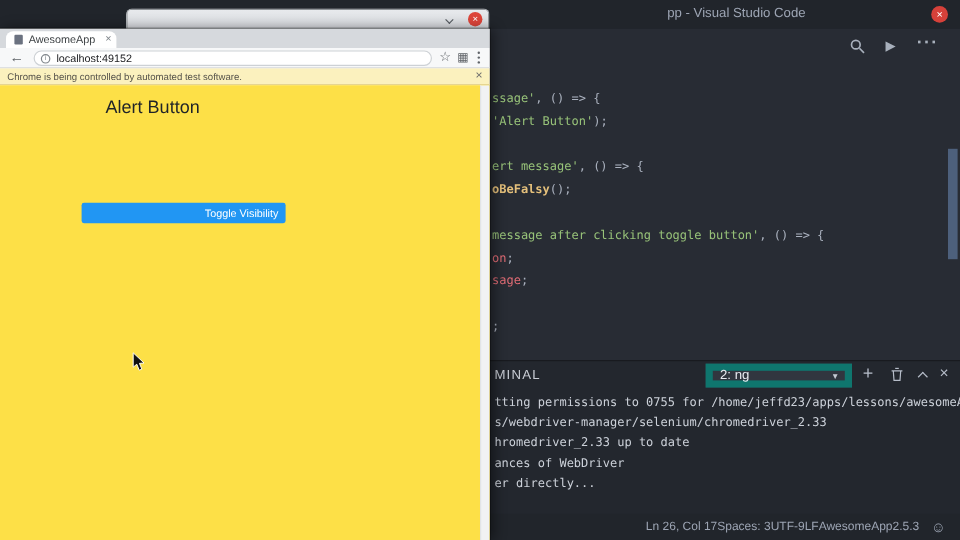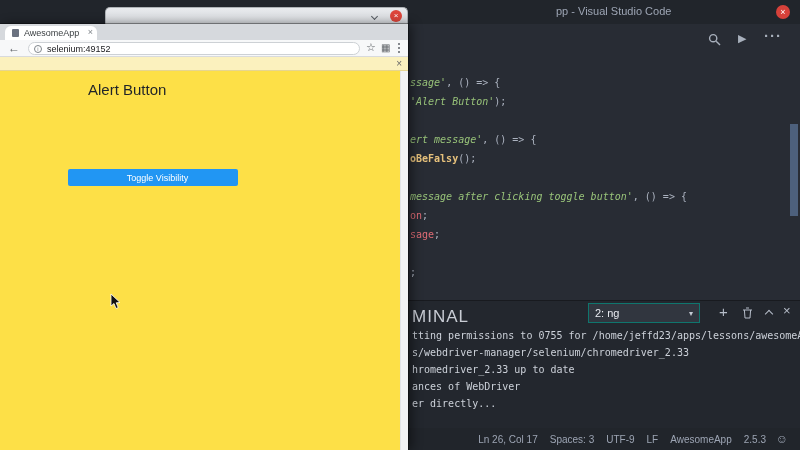--- a/index.html
+++ b/index.html
@@ -16,48 +16,48 @@
 
   .vs-actions { position:absolute; left:408px; top:24px; right:0; height:30px; }
   .act { position:absolute; color:#a8b0bc; cursor:pointer; }
   .act-search { left:300px; top:8px; }
   .act-play { left:330px; top:8px; font-size:11px; }
   .act-more { left:356px; top:3px; font-size:15px; font-weight:bold; letter-spacing:1px; }
 
   .code-lines { position:absolute; left:410px; top:73px; width:420px;
                 font-family:"DejaVu Sans Mono", monospace; font-size:10px; line-height:19px; white-space:pre; }
   .code-line { height:19px; }
-  .c-string { color:#98c379;font-style:italic; }
+  .c-string { color:#98c379; }
   .c-function { color:#e5c07b;font-weight:bold; }
   .c-variable { color:#e06c75; }
   .c-plain { color:#abb2bf; }
 
   .vs-scrollthumb { position:absolute; right:2px; top:124px; width:8px; height:92px;
                     background:#5a7294; opacity:.75; cursor:grab; }
 
   .vs-terminal { position:absolute; left:0; top:300px; width:800px; height:128px;
                  background:#23272e; border-top:1px solid #181a1f; }
-  .term-tab { position:absolute; left:412px; top:6px; font-size:17px; color:#c8ccd4; letter-spacing:1px; cursor:pointer;text-align:center; }
-  .term-dd { position:absolute; left:588px; top:2px; width:112px; height:20px; border:1px solid #0f766e;
+  .term-tab { position:absolute; left:412px; top:6px; font-size:11px; color:#c8ccd4; letter-spacing:1px; cursor:pointer;text-align:center; }
+  .term-dd { position:absolute; left:588px; top:2px; width:122px; height:20px; border:6px solid #0f766e;
              background:#31363f; color:#e8eaf0; font-size:11px; display:flex; align-items:center;
              justify-content:space-between; padding:0 6px; cursor:pointer; }
   .term-dd .dd-arrow { font-size:8px; color:#c5cad3; }
   .term-ic { position:absolute; color:#b6bdc9; cursor:pointer; }
   .ic-plus { left:719px; top:2px; font-size:15px; }
   .ic-trash { left:742px; top:4px; }
   .ic-chevup { left:766px; top:10px; width:6px; height:6px; border-right:1.5px solid #b6bdc9;
                border-bottom:1.5px solid #b6bdc9; transform:rotate(-135deg); }
   .ic-closepanel { left:783px; top:2px; font-size:13px; }
   .term-out { position:absolute; left:412px; top:26px; width:600px;
               font-family:"DejaVu Sans Mono", monospace; font-size:10px; line-height:17px;
               color:#ccd1d9; white-space:pre; }
   .term-line { height:17px; }
 
   .vs-statusbar { position:absolute; left:0; top:428px; width:800px; height:22px; background:#21252b; }
-  .status-items { position:absolute; right:34px; top:0; height:22px; display:flex; align-items:center; gap:12px; }
+  .status-items { position:absolute; right:34px; top:0; height:22px; display:flex; align-items:center; gap:0; }
   .sb-item { font-size:10px; color:#9da5b4; white-space:nowrap; cursor:pointer; }
   .sb-smiley { position:absolute; right:12px; top:4px; font-size:12px; color:#9da5b4; cursor:pointer; }
 
   
   .cr-titlebar { position:absolute; left:105px; top:7px; width:303px; height:17px; z-index:10;
                  background:linear-gradient(#e8eaed,#d6d9dd); border:1px solid #aeb2b6; border-bottom:none;
                  border-radius:5px 5px 0 0; }
   .cr-title { position:absolute; left:0; right:0; top:2px; text-align:center; font-size:10px; color:#41464b; }
   .cr-min { position:absolute; right:30px; top:6px; width:5px; height:5px; border-right:1.5px solid #565b61;
             border-bottom:1.5px solid #565b61; transform:rotate(45deg); cursor:pointer; }
@@ -88,21 +88,21 @@
 
   .cr-infobar { position:absolute; left:0; top:33px; width:408px; height:14px; background:#fbf1be;
                 border-bottom:1px solid #e6d590; }
   .infobar-text { position:absolute; left:6px; top:3px; font-size:8px; color:#55524a; white-space:nowrap; }
   .infobar-close { position:absolute; right:6px; top:1px; font-size:10px; color:#6b6b6b; cursor:pointer; }
 
   .cr-page { position:absolute; left:0; top:47px; width:408px; height:379px; background:#fde047; overflow:hidden; }
   .page-heading { position:absolute; left:88px; top:10px; font-size:15px; color:#1f2328; }
   .toggle-btn { position:absolute; left:68px; top:98px; width:170px; height:17px; background:#2196f3;
                 border:none; border-radius:2px; color:#fff; font-size:9px; font-family:"Liberation Sans",sans-serif;
-                text-align:center; line-height:17px; cursor:pointer;padding-left:15px; }
+                text-align:right; line-height:17px; cursor:pointer;padding-left:15px; }
   .page-scrollbar { position:absolute; right:0; top:0; width:8px; height:379px; background:#f1f2f3;
                     border-left:1px solid #e2e4e6; cursor:pointer; }
   .mouse-cursor { position:absolute; left:110px; top:222px; }
 </style>
 </head>
 <body>
 
 <div class="screen">
 
   <div class="vs-titlebar">
@@ -165,32 +165,33 @@
         <span class="cr-favicon"></span>
         <span class="cr-tab-label">AwesomeApp</span>
         <span class="cr-tab-close">×</span>
       </div>
     </div>
 
     <div class="cr-toolbar">
       <span class="cr-back">←</span>
       <div class="omnibox">
         <span class="ob-info">i</span>
-        <span class="ob-url">selenium:49152</span>
+        <span class="ob-url">localhost:49152</span>
       </div>
       <span class="cr-star">☆</span>
       <span class="cr-apps">▦</span>
       <span class="cr-menu">
           <i></i>
           <i></i>
           <i></i>
         </span>
     </div>
 
     <div class="cr-infobar">
+      <span class="infobar-text">Chrome is being controlled by automated test software.</span>
       <span class="infobar-close">×</span>
     </div>
 
     <div class="cr-page">
       <div class="page-heading">Alert Button</div>
       <button class="toggle-btn">Toggle Visibility</button>
       <div class="page-scrollbar"></div>
       <span class="mouse-cursor">
         <svg width="12" height="18" viewBox="0 0 12 18">
           <path d="M1 1 L1 13 L4 10.5 L6 15.5 L8.2 14.6 L6.2 9.8 L10 9.5 Z" fill="#111" stroke="#fff" stroke-width="0.8"></path>

